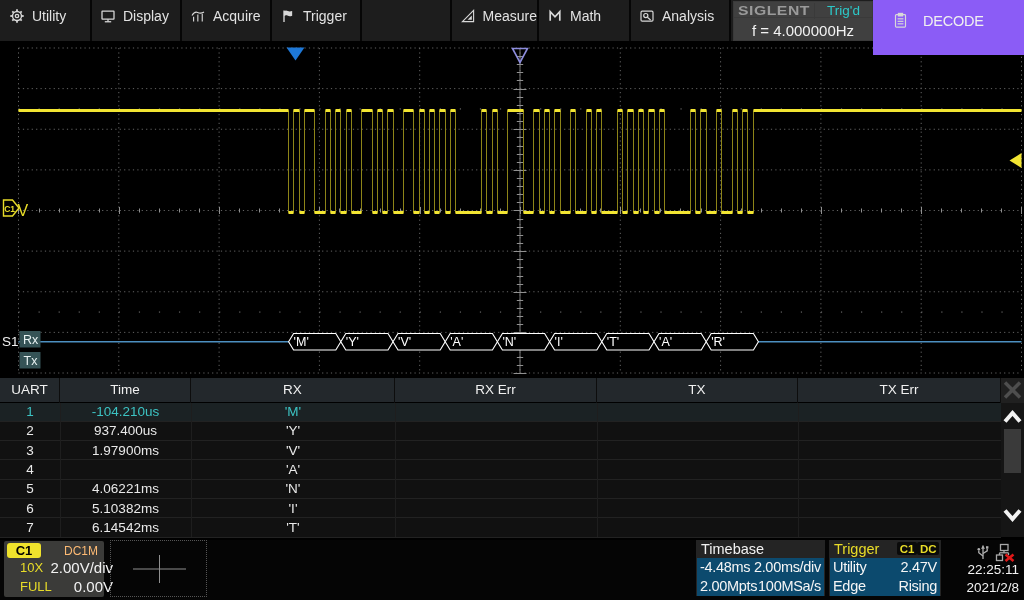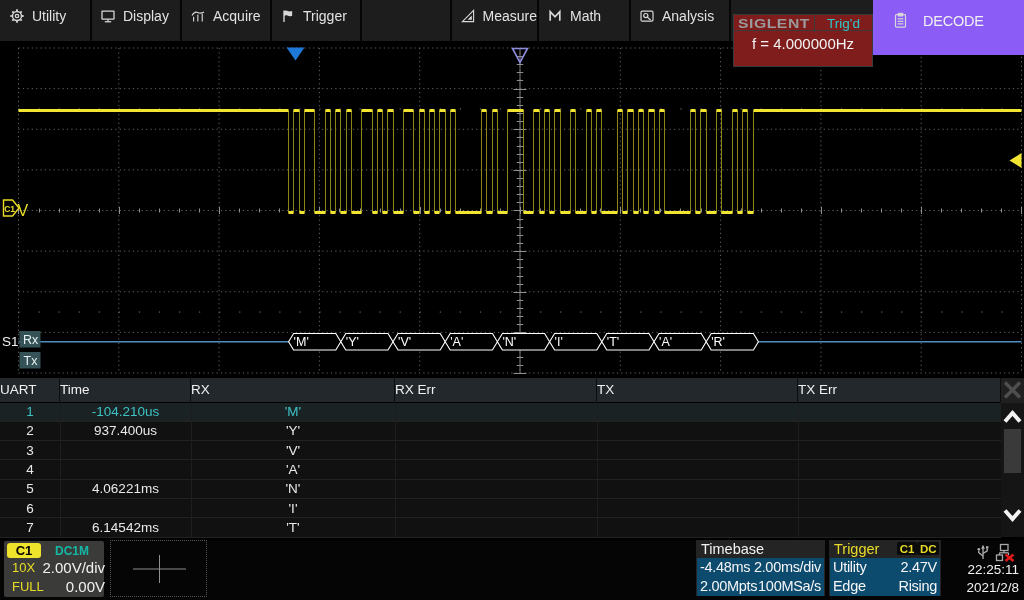--- a/index.html
+++ b/index.html
@@ -2,42 +2,42 @@
 <html><head><meta charset="utf-8"><title>scope</title>
 <style>
 *{margin:0;padding:0;box-sizing:border-box}
 html,body{width:1024px;height:600px;background:#000;overflow:hidden}
 body{font-family:"Liberation Sans",sans-serif;position:relative}
 svg{font-family:"Liberation Sans",sans-serif}
 #menubar{position:absolute;left:0;top:0;width:1024px;height:41px;background:#1d1d1d}
 .mitem{position:absolute;top:0;height:24px;display:flex;align-items:flex-end;color:#e2e2e2;font-size:14px}
 .mitem .mi{margin-left:9px;margin-right:7px}
 .msep{position:absolute;top:0;width:2px;height:41px;background:#060606}
-#panel{position:absolute;left:733px;top:14px;width:140px;height:53px;border:1px solid #3a3a3a;background:#7f1d1d}
+#panel{position:absolute;left:733px;top:1px;width:140px;height:40px;border:1px solid #3a3a3a;background:#404040}
 #prow1{position:absolute;left:0;top:0;width:100%;height:16px;border-bottom:1px solid #3a3a3a}
 #slog{position:absolute;left:4px;top:0px;width:75px;color:#9a9a9a;font-weight:bold;font-size:15px;letter-spacing:0.5px;transform:scale(1.05,0.9);transform-origin:left top}
 #trigd{position:absolute;left:80px;top:1px;width:58px;text-align:center;color:#2cc9c9;font-size:13.5px;border-left:1px solid #3a3a3a;height:16px}
 #prow2{position:absolute;left:0;top:17px;width:100%;height:22px;color:#f2f2f2;font-size:15px;text-align:center;padding-top:3px}
 #dectab{position:absolute;left:873px;top:0;width:151px;height:55px;background:#8b5cf6;color:#f0f0f0;font-size:14.5px;letter-spacing:-0.2px}
 #dtable{position:absolute;left:0;top:378px;width:1024px;height:159px;background:#0e0e0e}
 #thead{position:absolute;left:0;top:0;width:1024px;height:24.5px;background:#23282c;border-bottom:1px solid #000}
-.hc{position:absolute;top:0;height:24.5px;text-align:left;color:#f0f0f0;font-size:13.5px;padding-top:4px;border-right:1px solid #0d0d0d}
+.hc{position:absolute;top:0;height:24.5px;text-align:center;color:#f0f0f0;font-size:13.5px;padding-top:4px;border-right:1px solid #0d0d0d}
 #tclose{position:absolute;left:1001px;top:0;width:23px;height:24.5px;background:#202020}
 .trow{position:absolute;left:0;width:1001px;height:19.3px;background:#111111;border-bottom:1px solid #222222}
 .trow.sel{background:#1b2224}
 .tc{position:absolute;top:0;height:19.3px;text-align:center;color:#e9e9e9;font-size:13.5px;padding-top:1.5px}
 .trow.sel .tc{color:#3cc3c3}
 .tcol{position:absolute;top:24.5px;width:1px;height:134.5px;background:#1e1e1e}
 #scroll{position:absolute;left:1001px;top:24.5px;width:23px;height:134.5px;background:#151515}
 #thumb{position:absolute;left:3px;top:26px;width:17px;height:44px;background:#3a3a3a}
 #statusbar{position:absolute;left:0;top:540px;width:1024px;height:60px;background:#050505}
 #c1box{position:absolute;left:4px;top:1px;width:100px;height:56px;background:#3b3b39;border-radius:2px}
 #c1chip{position:absolute;left:3px;top:2px;width:34px;height:15px;background:#f0e32c;border-radius:3px;color:#000;font-size:13px;font-weight:bold;text-align:center;line-height:15px}
-#dc1m{position:absolute;right:15px;top:3px;color:#14b8a6;font-size:12px;font-weight:bold}
-.c1r{position:absolute;left:4px;width:100%;height:19px}
+#dc1m{position:absolute;right:6px;top:3px;color:#fdba74;font-size:12px;font-weight:normal}
+.c1r{position:absolute;left:12px;width:100%;height:19px}
 .c1r .yl{position:absolute;left:4px;color:#e8dc28;font-size:13px;top:2px}
 .c1r .wv{position:absolute;right:3px;color:#f2f2f2;font-size:15px;top:1px}
 #emptybox{position:absolute;left:110px;top:0px;width:97px;height:57px;border:1px dotted #555}
 #tbbox{position:absolute;left:696px;top:0;width:129px;height:56px;background:#242424}
 #trbox{position:absolute;left:829px;top:0;width:112px;height:56px;background:#242424}
 .bhead{position:absolute;left:0;top:0;width:100%;height:18px;font-size:14.5px;padding:1px 0 0 5px;color:#f2f2f2}
 .tchip{position:absolute;top:2px;background:#0a0a0a;color:#e8dc28;font-size:11.5px;font-weight:bold;padding:0.5px 2.5px;border-radius:2px}
 .brow{position:absolute;left:1px;width:calc(100% - 2px);height:18.5px;background:#0c4a6e;color:#f5f5f5;font-size:14.5px;letter-spacing:-0.3px}
 .brow span:first-child{position:absolute;left:3px;top:1px}
 .brow span:last-child{position:absolute;right:3px;top:1px}
@@ -393,33 +393,35 @@
       <div class="tc" style="left:60px;width:131px">-104.210us</div>
       <div class="tc" style="left:191px;width:204px">'M'</div>
     </div>
     <div class="trow " style="top:43.8px">
       <div class="tc" style="left:0;width:60px">2</div>
       <div class="tc" style="left:60px;width:131px">937.400us</div>
       <div class="tc" style="left:191px;width:204px">'Y'</div>
     </div>
     <div class="trow " style="top:63.1px">
       <div class="tc" style="left:0;width:60px">3</div>
+      <div class="tc" style="left:60px;width:131px">1.97900ms</div>
       <div class="tc" style="left:191px;width:204px">'V'</div>
     </div>
     <div class="trow " style="top:82.4px">
       <div class="tc" style="left:0;width:60px">4</div>
       <div class="tc" style="left:191px;width:204px">'A'</div>
     </div>
     <div class="trow " style="top:101.7px">
       <div class="tc" style="left:0;width:60px">5</div>
       <div class="tc" style="left:60px;width:131px">4.06221ms</div>
       <div class="tc" style="left:191px;width:204px">'N'</div>
     </div>
     <div class="trow " style="top:121.0px">
       <div class="tc" style="left:0;width:60px">6</div>
+      <div class="tc" style="left:60px;width:131px">5.10382ms</div>
       <div class="tc" style="left:191px;width:204px">'I'</div>
     </div>
     <div class="trow " style="top:140.3px">
       <div class="tc" style="left:0;width:60px">7</div>
       <div class="tc" style="left:60px;width:131px">6.14542ms</div>
       <div class="tc" style="left:191px;width:204px">'T'</div>
     </div>
     <div class="tcol" style="left:60px"></div>
     <div class="tcol" style="left:191px"></div>
     <div class="tcol" style="left:395px"></div>

